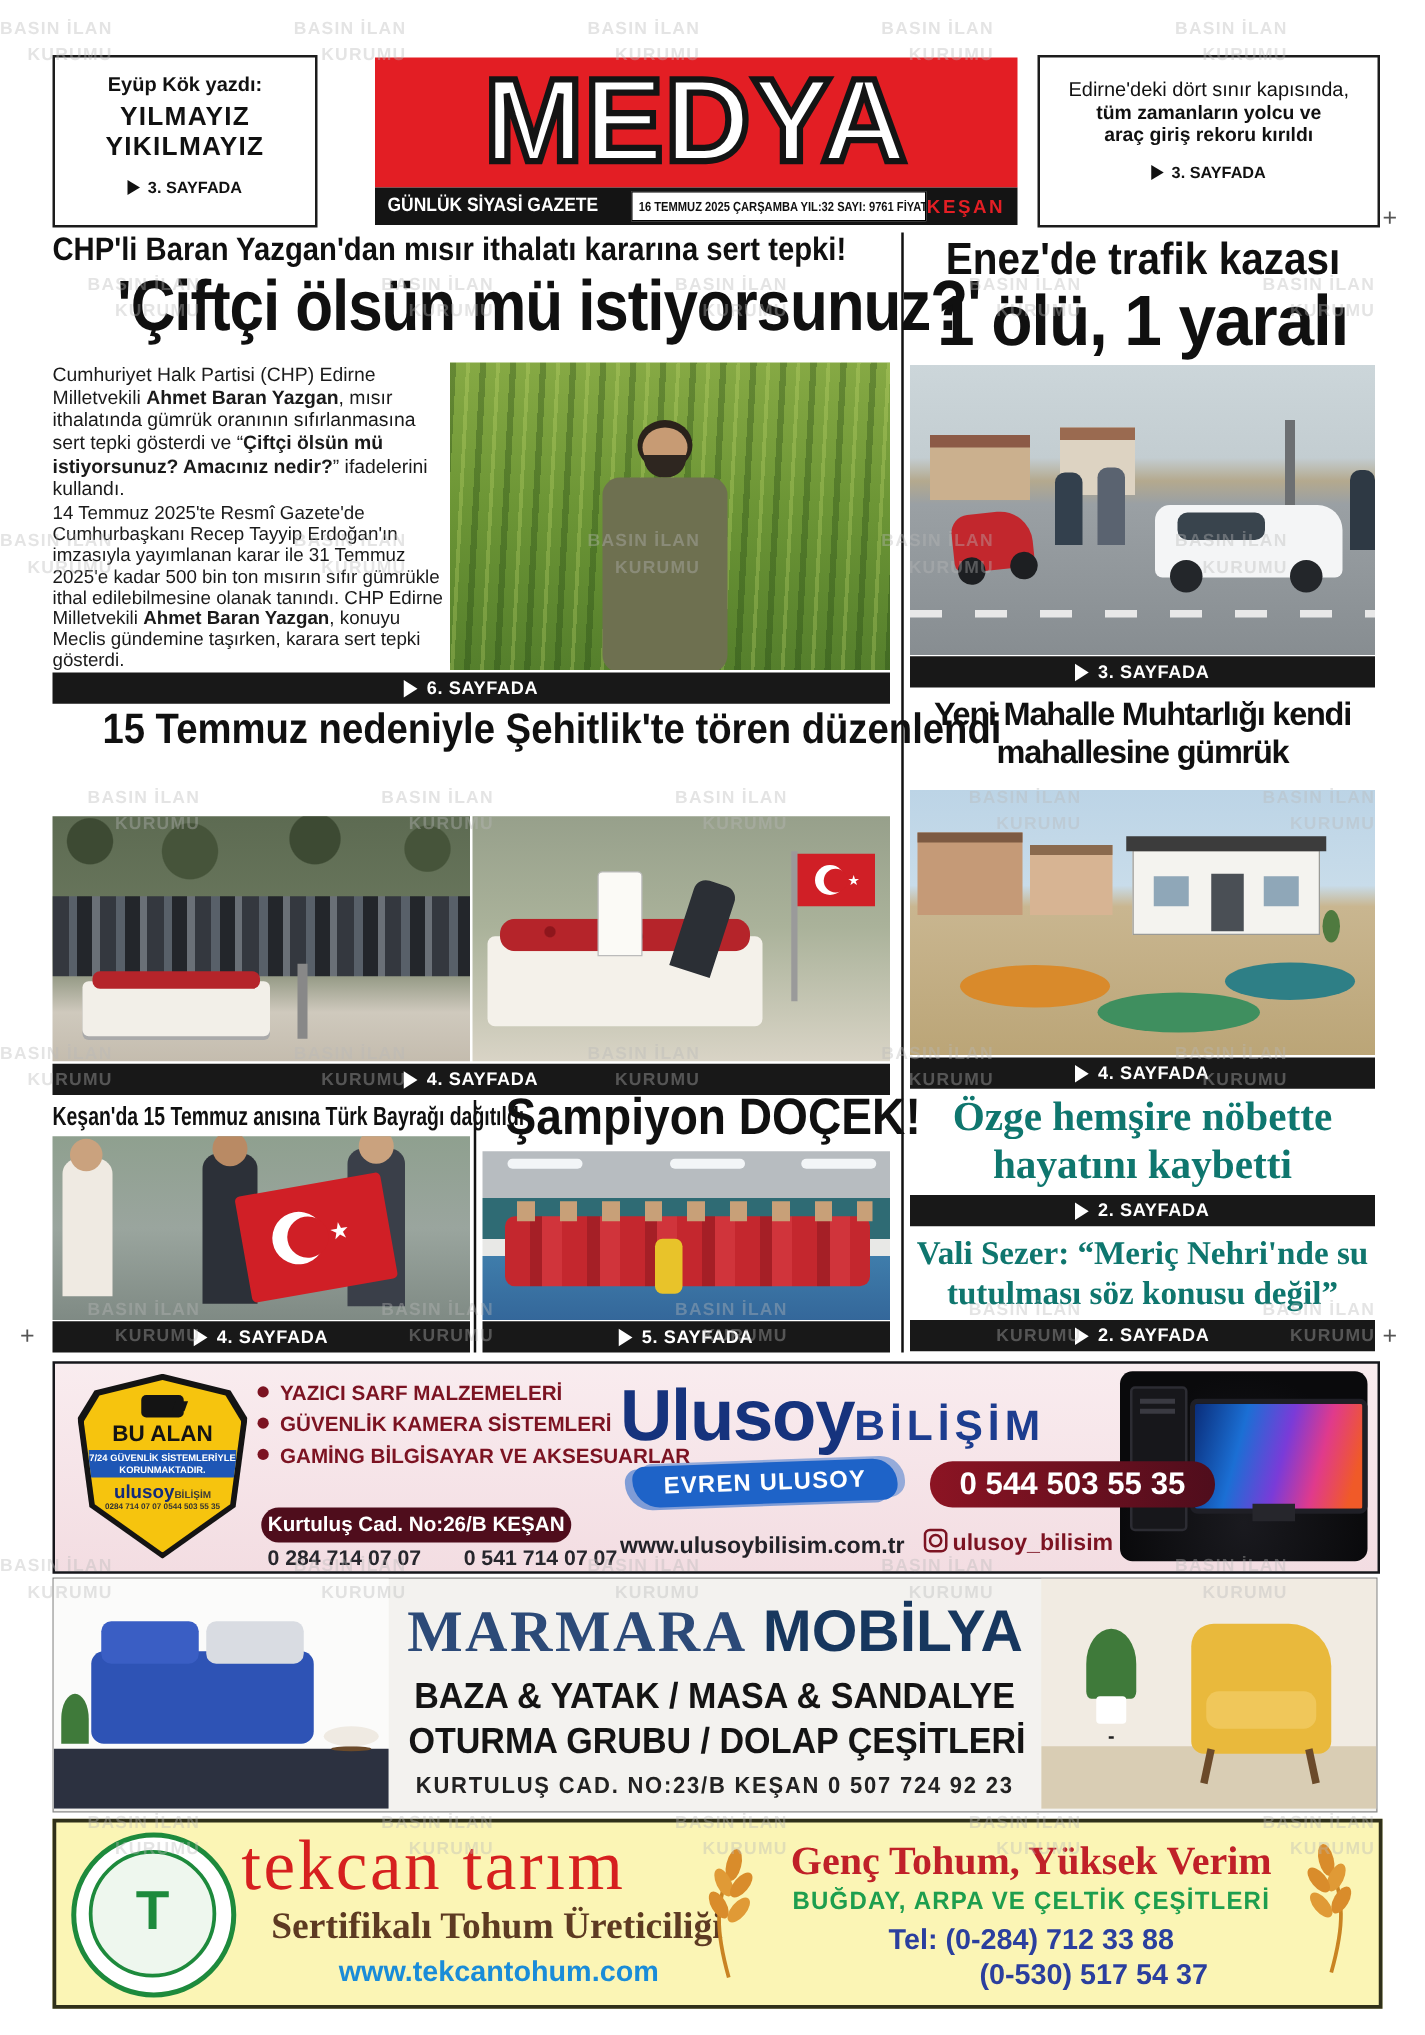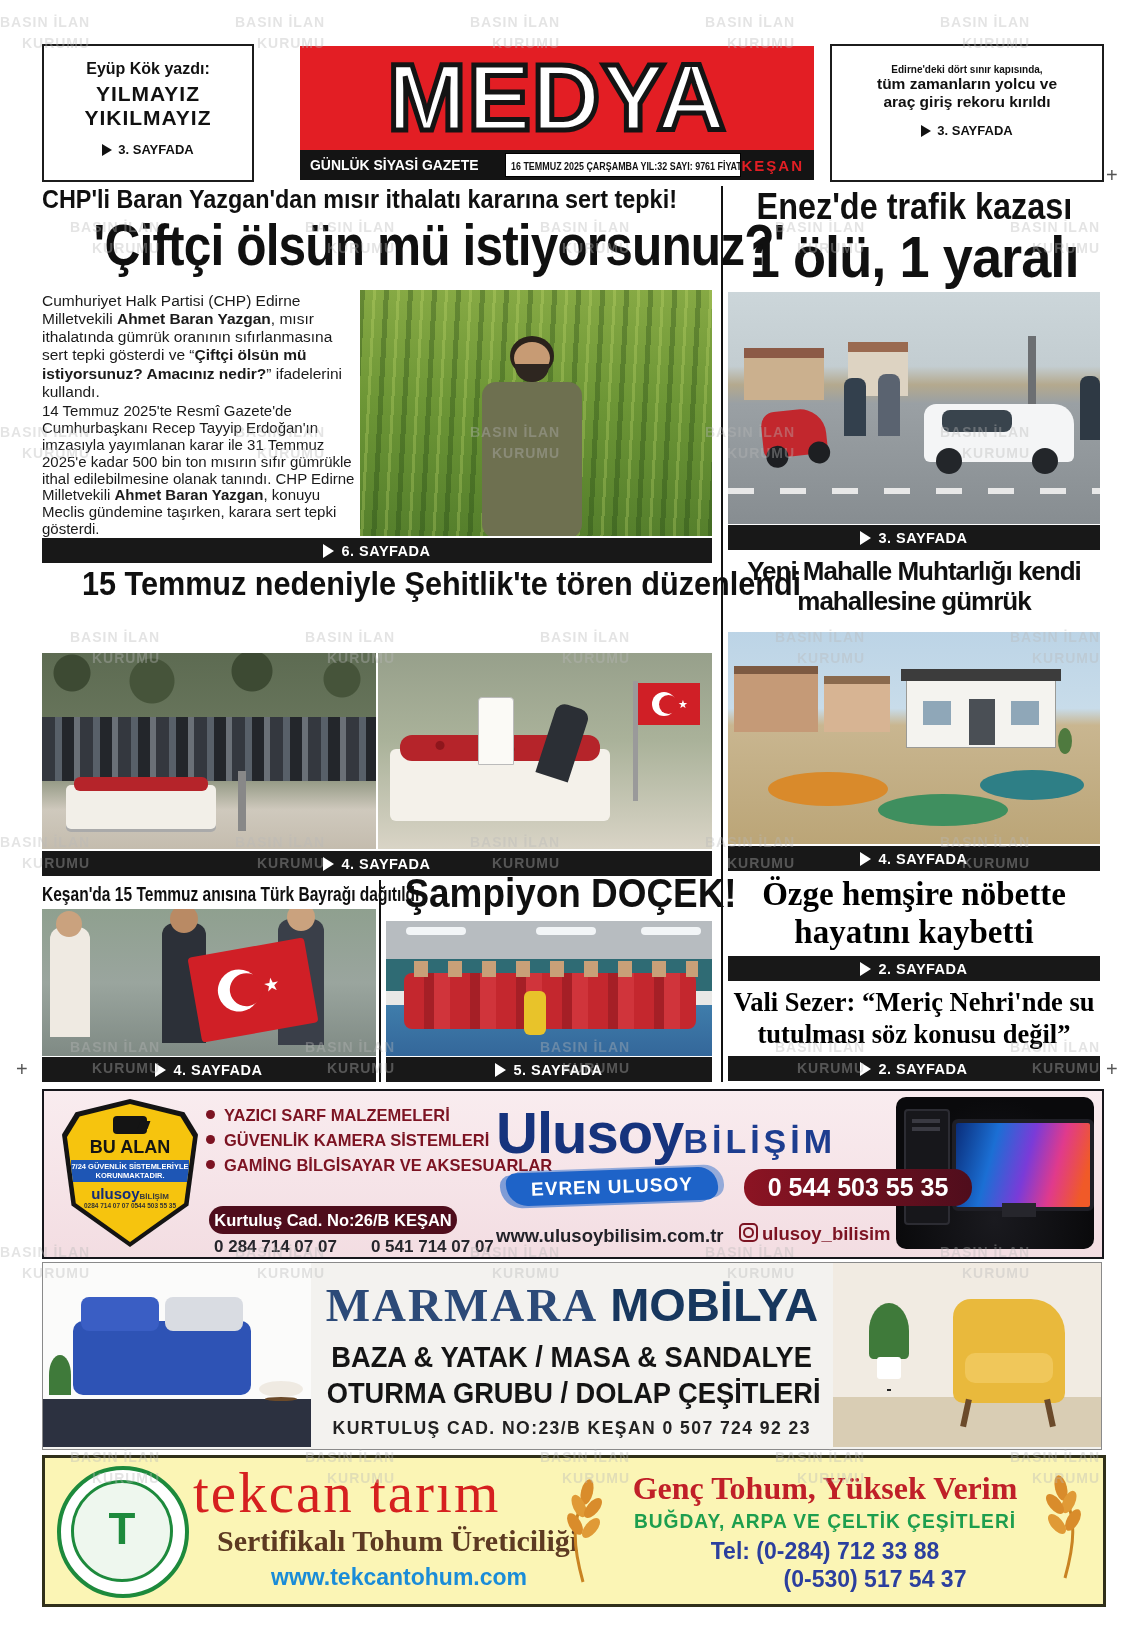--- a/index.html
+++ b/index.html
@@ -1,20 +1,20 @@
 <!DOCTYPE html>
 <html><head>
 <meta charset="utf-8">
 <style>
   html,body{margin:0;padding:0;background:#fff;}
   .page{position:relative;width:1140px;height:1628px;background:#fff;overflow:hidden;
         font-family:"Liberation Sans",sans-serif;color:#111;}
   .abs{position:absolute;}
   .hl{font-family:"Liberation Sans",sans-serif;font-weight:900;color:#101010;}
-  .serifhl{font-family:"Liberation Serif",serif;font-weight:700;color:#000000;}
+  .serifhl{font-family:"Liberation Serif",serif;font-weight:700;color:#0f766e;}
   .cnd{display:inline-block;white-space:nowrap;transform-origin:50% 50%;}
   .cndL{display:inline-block;white-space:nowrap;transform-origin:0 50%;}
   .pagebar{position:absolute;background:#181818;color:#fff;display:flex;align-items:center;
            justify-content:center;gap:7px;font-weight:800;font-size:14.5px;letter-spacing:.5px;}
   .bar-arrow{width:0;height:0;border-top:7px solid transparent;border-bottom:7px solid transparent;
              border-left:11px solid #fff;display:inline-block;}
   .photo{position:absolute;overflow:hidden;}
   .box-frame{position:absolute;border:2px solid #1c1c1c;background:#fff;text-align:center;}
   .mini-page{display:flex;align-items:center;justify-content:center;gap:6px;font-weight:800;font-size:13px;color:#111;}
   .mini-arrow{width:0;height:0;border-top:6px solid transparent;border-bottom:6px solid transparent;
@@ -132,21 +132,21 @@
     <div style="text-align:center;font-weight:900;font-size:95px;line-height:102px;color:#fff;
                 -webkit-text-stroke:5px #141414;letter-spacing:1px;font-family:'Liberation Sans',sans-serif;">MEDYA</div>
   </div>
   <div class="abs" style="left:300px;top:150px;width:514px;height:30px;background:#141414;display:flex;align-items:center;">
     <div style="color:#fff;font-weight:900;font-size:15.5px;padding-left:10px;"><span class="cndL" style="transform:scaleX(.9);">GÜNLÜK SİYASİ GAZETE</span></div>
     <div style="background:#fff;color:#111;margin-left:8px;height:22px;line-height:22px;padding:0 5px;border:1px solid #000;overflow:hidden;width:232px;"><span class="cndL" style="font-weight:800;font-size:10.5px;transform:scaleX(.85);">16 TEMMUZ 2025 ÇARŞAMBA YIL:32 SAYI: 9761 FİYATI: 6,00TL</span></div>
     <div style="margin-left:auto;padding-right:10px;color:#e31e24;font-weight:900;font-size:15px;letter-spacing:2px;">KEŞAN</div>
   </div>
 
   <div class="box-frame" style="left:830px;top:44px;width:270px;height:134px;">
-    <div style="margin-top:18px;font-weight:700;font-size:10px;">Edirne'deki dört sınır kapısında,</div>
+    <div style="margin-top:18px;font-weight:400;font-size:16px;">Edirne'deki dört sınır kapısında,</div>
     <div style="font-weight:800;font-size:15.5px;">tüm zamanların yolcu ve</div>
     <div style="font-weight:800;font-size:15.5px;">araç giriş rekoru kırıldı</div>
     <div class="mini-page" style="margin-top:12px;">
         <span class="mini-arrow"></span>
         <span>3. SAYFADA</span>
       </div>
   </div>
 
   <div class="abs hl" style="left:42px;top:184px;width:672px;font-size:26px;">
     <span class="cndL" style="transform:scaleX(.9);">CHP'li Baran Yazgan'dan mısır ithalatı kararına sert tepki!</span>

